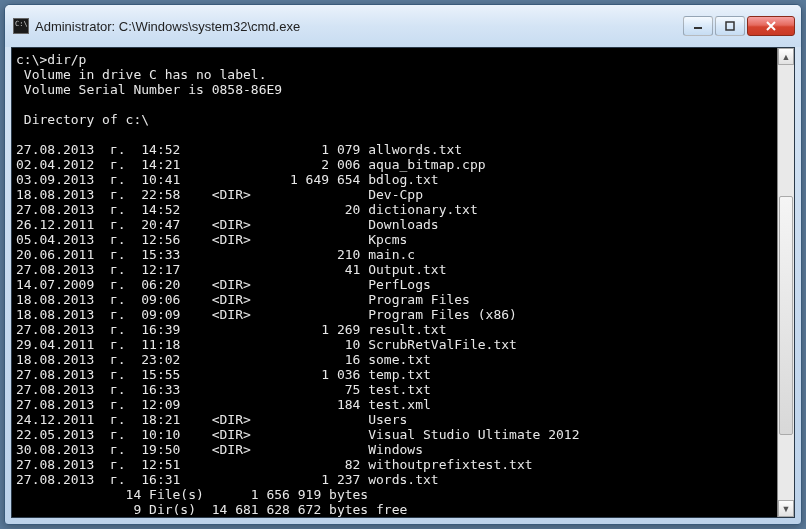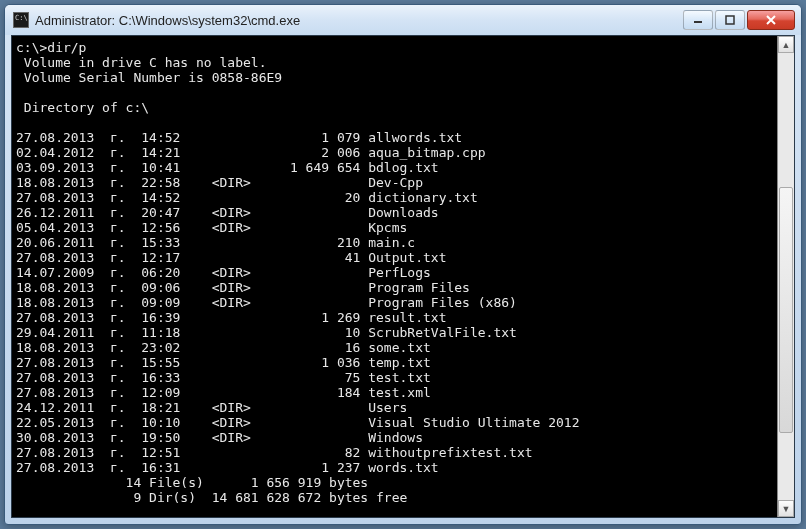--- a/index.html
+++ b/index.html
@@ -15,21 +15,21 @@
     position: absolute;
     top: 4px; left: 4px; right: 4px; bottom: 4px;
     background: linear-gradient(to bottom, #d6e5f5 0%, #bcd2ea 100%);
     border: 1px solid #3a5a7a;
     border-radius: 6px 6px 4px 4px;
     box-shadow: 0 2px 8px rgba(0,0,0,0.3);
     display: flex;
     flex-direction: column;
   }
   .titlebar {
-    height: 30px;
+    height: 42px;
     display: flex;
     align-items: center;
     padding: 0 6px 0 8px;
     background: linear-gradient(to bottom, #eaf2fb 0%, #d4e4f5 50%, #c8dcf1 100%);
     border-radius: 5px 5px 0 0;
   }
   .app-icon {
     width: 16px; height: 16px;
     background: #1a1a1a;
     border: 1px solid #666;

